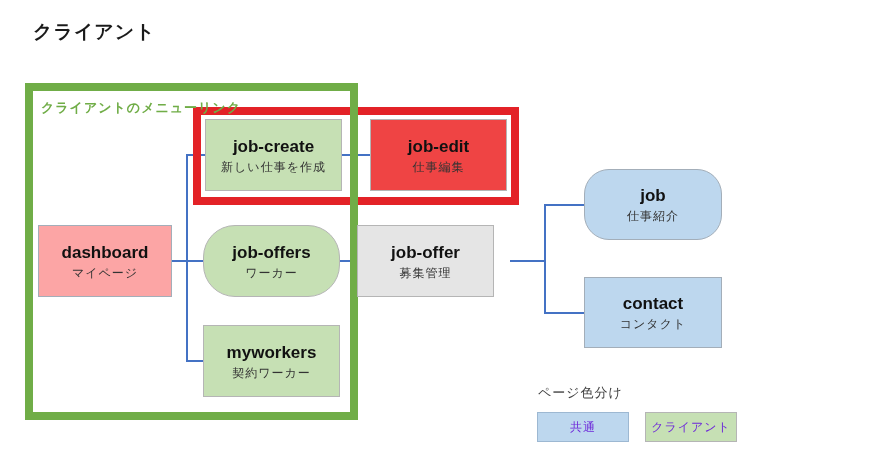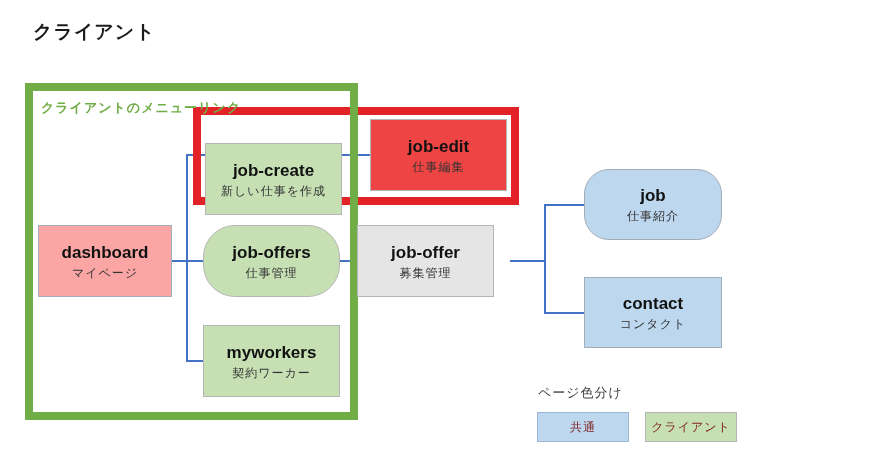--- a/index.html
+++ b/index.html
@@ -87,21 +87,21 @@
   .legend-item {
     position: absolute;
     top: 412px;
     width: 92px; height: 30px;
     box-sizing: border-box;
     border: 1px solid #b5b5b5;
     display: flex;
     align-items: center;
     justify-content: center;
     font-size: 12px;
-    color: #7f1d1d;
+    color: #6d28d9;
     letter-spacing: 1px;
     z-index: 4;
   }
   .legend-item.common { border-color: #9db8d2; }
 </style>
 </head>
 <body>
 
 <div class="canvas">
 
@@ -123,33 +123,33 @@
 
   <div class="group-box" style="border-color: rgb(112, 173, 71);">
     <div class="group-label" style="color: rgb(112, 173, 71);">クライアントのメニューリンク</div>
   </div>
 
   <div class="node common" style="left: 38px; top: 225px; width: 134px; height: 72px; background-color: #fca5a5;">
     <div class="node-label">dashboard</div>
     <div class="node-sublabel">マイページ</div>
   </div>
 
-  <div class="node client" style="left: 205px; top: 119px; width: 137px; height: 72px; background-color: rgb(198, 224, 180); margin-top: 24px;">
+  <div class="node client" style="left: 205px; top: 119px; width: 137px; height: 72px; background-color: rgb(198, 224, 180);">
     <div class="node-label">job-create</div>
     <div class="node-sublabel">新しい仕事を作成</div>
   </div>
 
   <div class="node client" style="left: 370px; top: 119px; width: 137px; height: 72px; background-color: #ef4444;">
     <div class="node-label">job-edit</div>
     <div class="node-sublabel">仕事編集</div>
   </div>
 
   <div class="node client" style="left: 203px; top: 225px; width: 137px; height: 72px; background-color: rgb(198, 224, 180); border-radius: 32px;">
     <div class="node-label">job-offers</div>
-    <div class="node-sublabel">仕事管理</div>
+    <div class="node-sublabel">ワーカー</div>
   </div>
 
   <div class="node client" style="left: 357px; top: 225px; width: 137px; height: 72px; background-color: #e5e5e5; text-align: center;">
     <div class="node-label">job-offer</div>
     <div class="node-sublabel">募集管理</div>
   </div>
 
   <div class="node client" style="left: 203px; top: 325px; width: 137px; height: 72px; background-color: rgb(198, 224, 180);">
     <div class="node-label">myworkers</div>
     <div class="node-sublabel">契約ワーカー</div>

